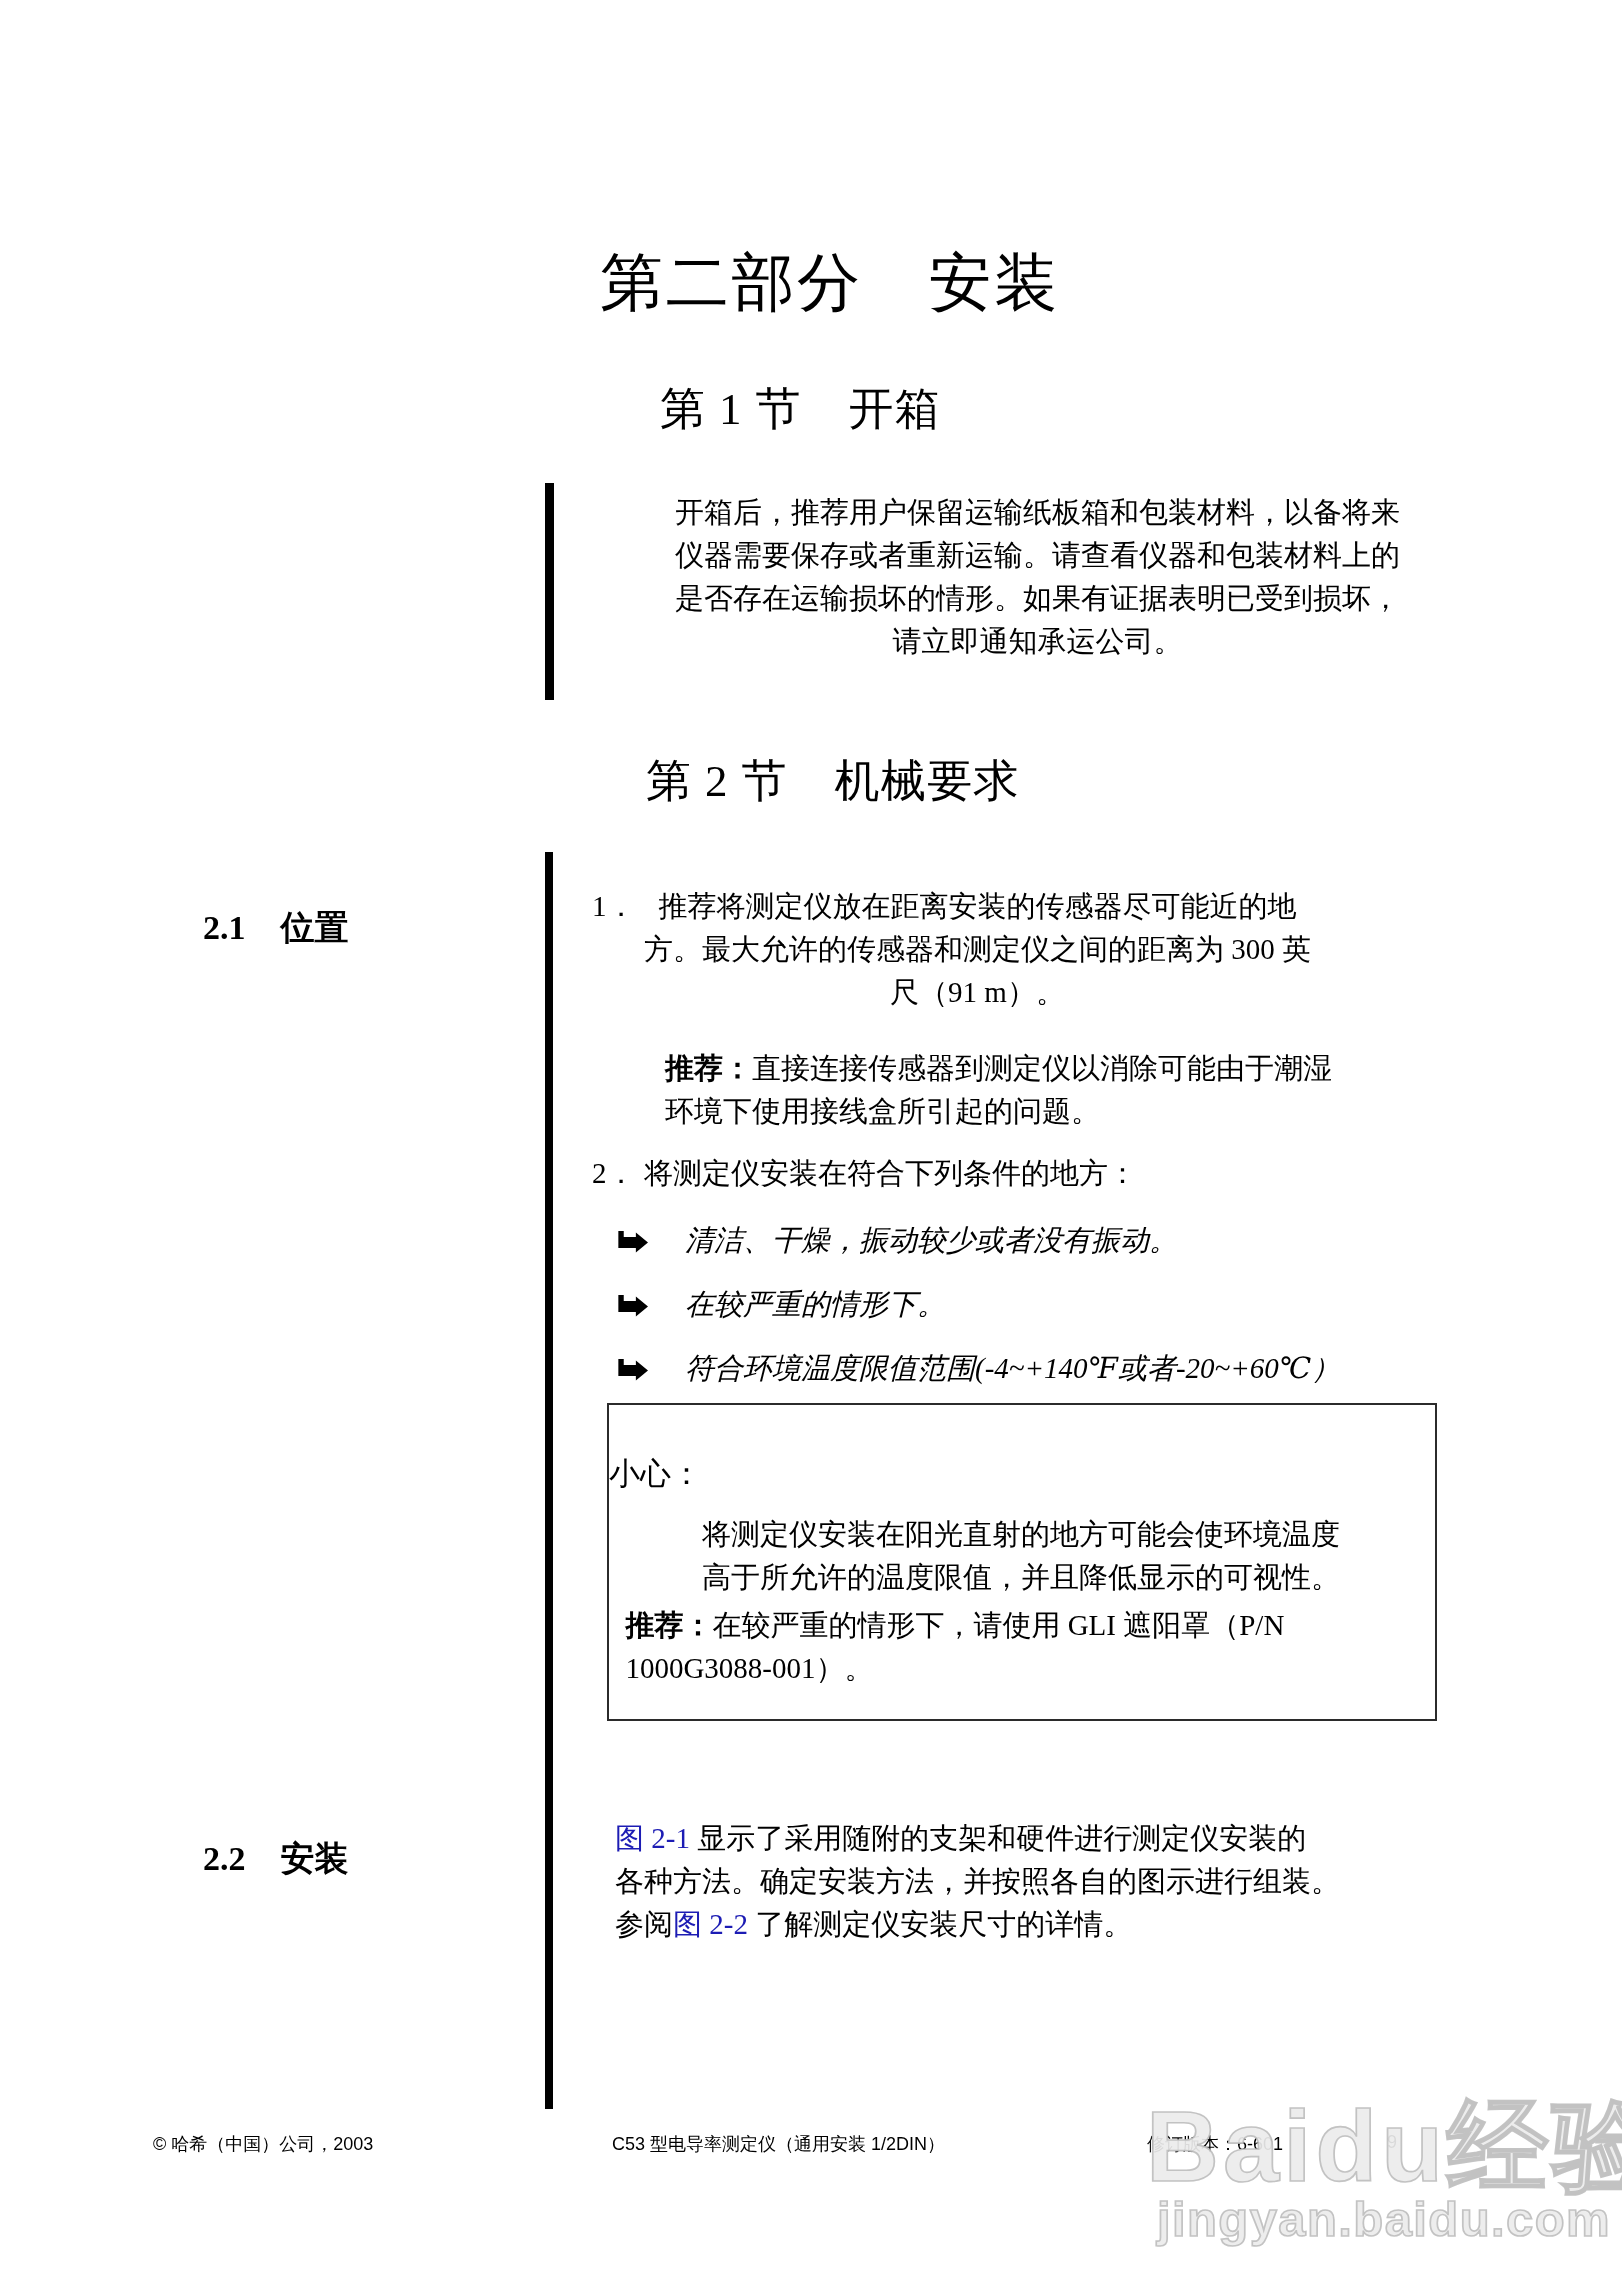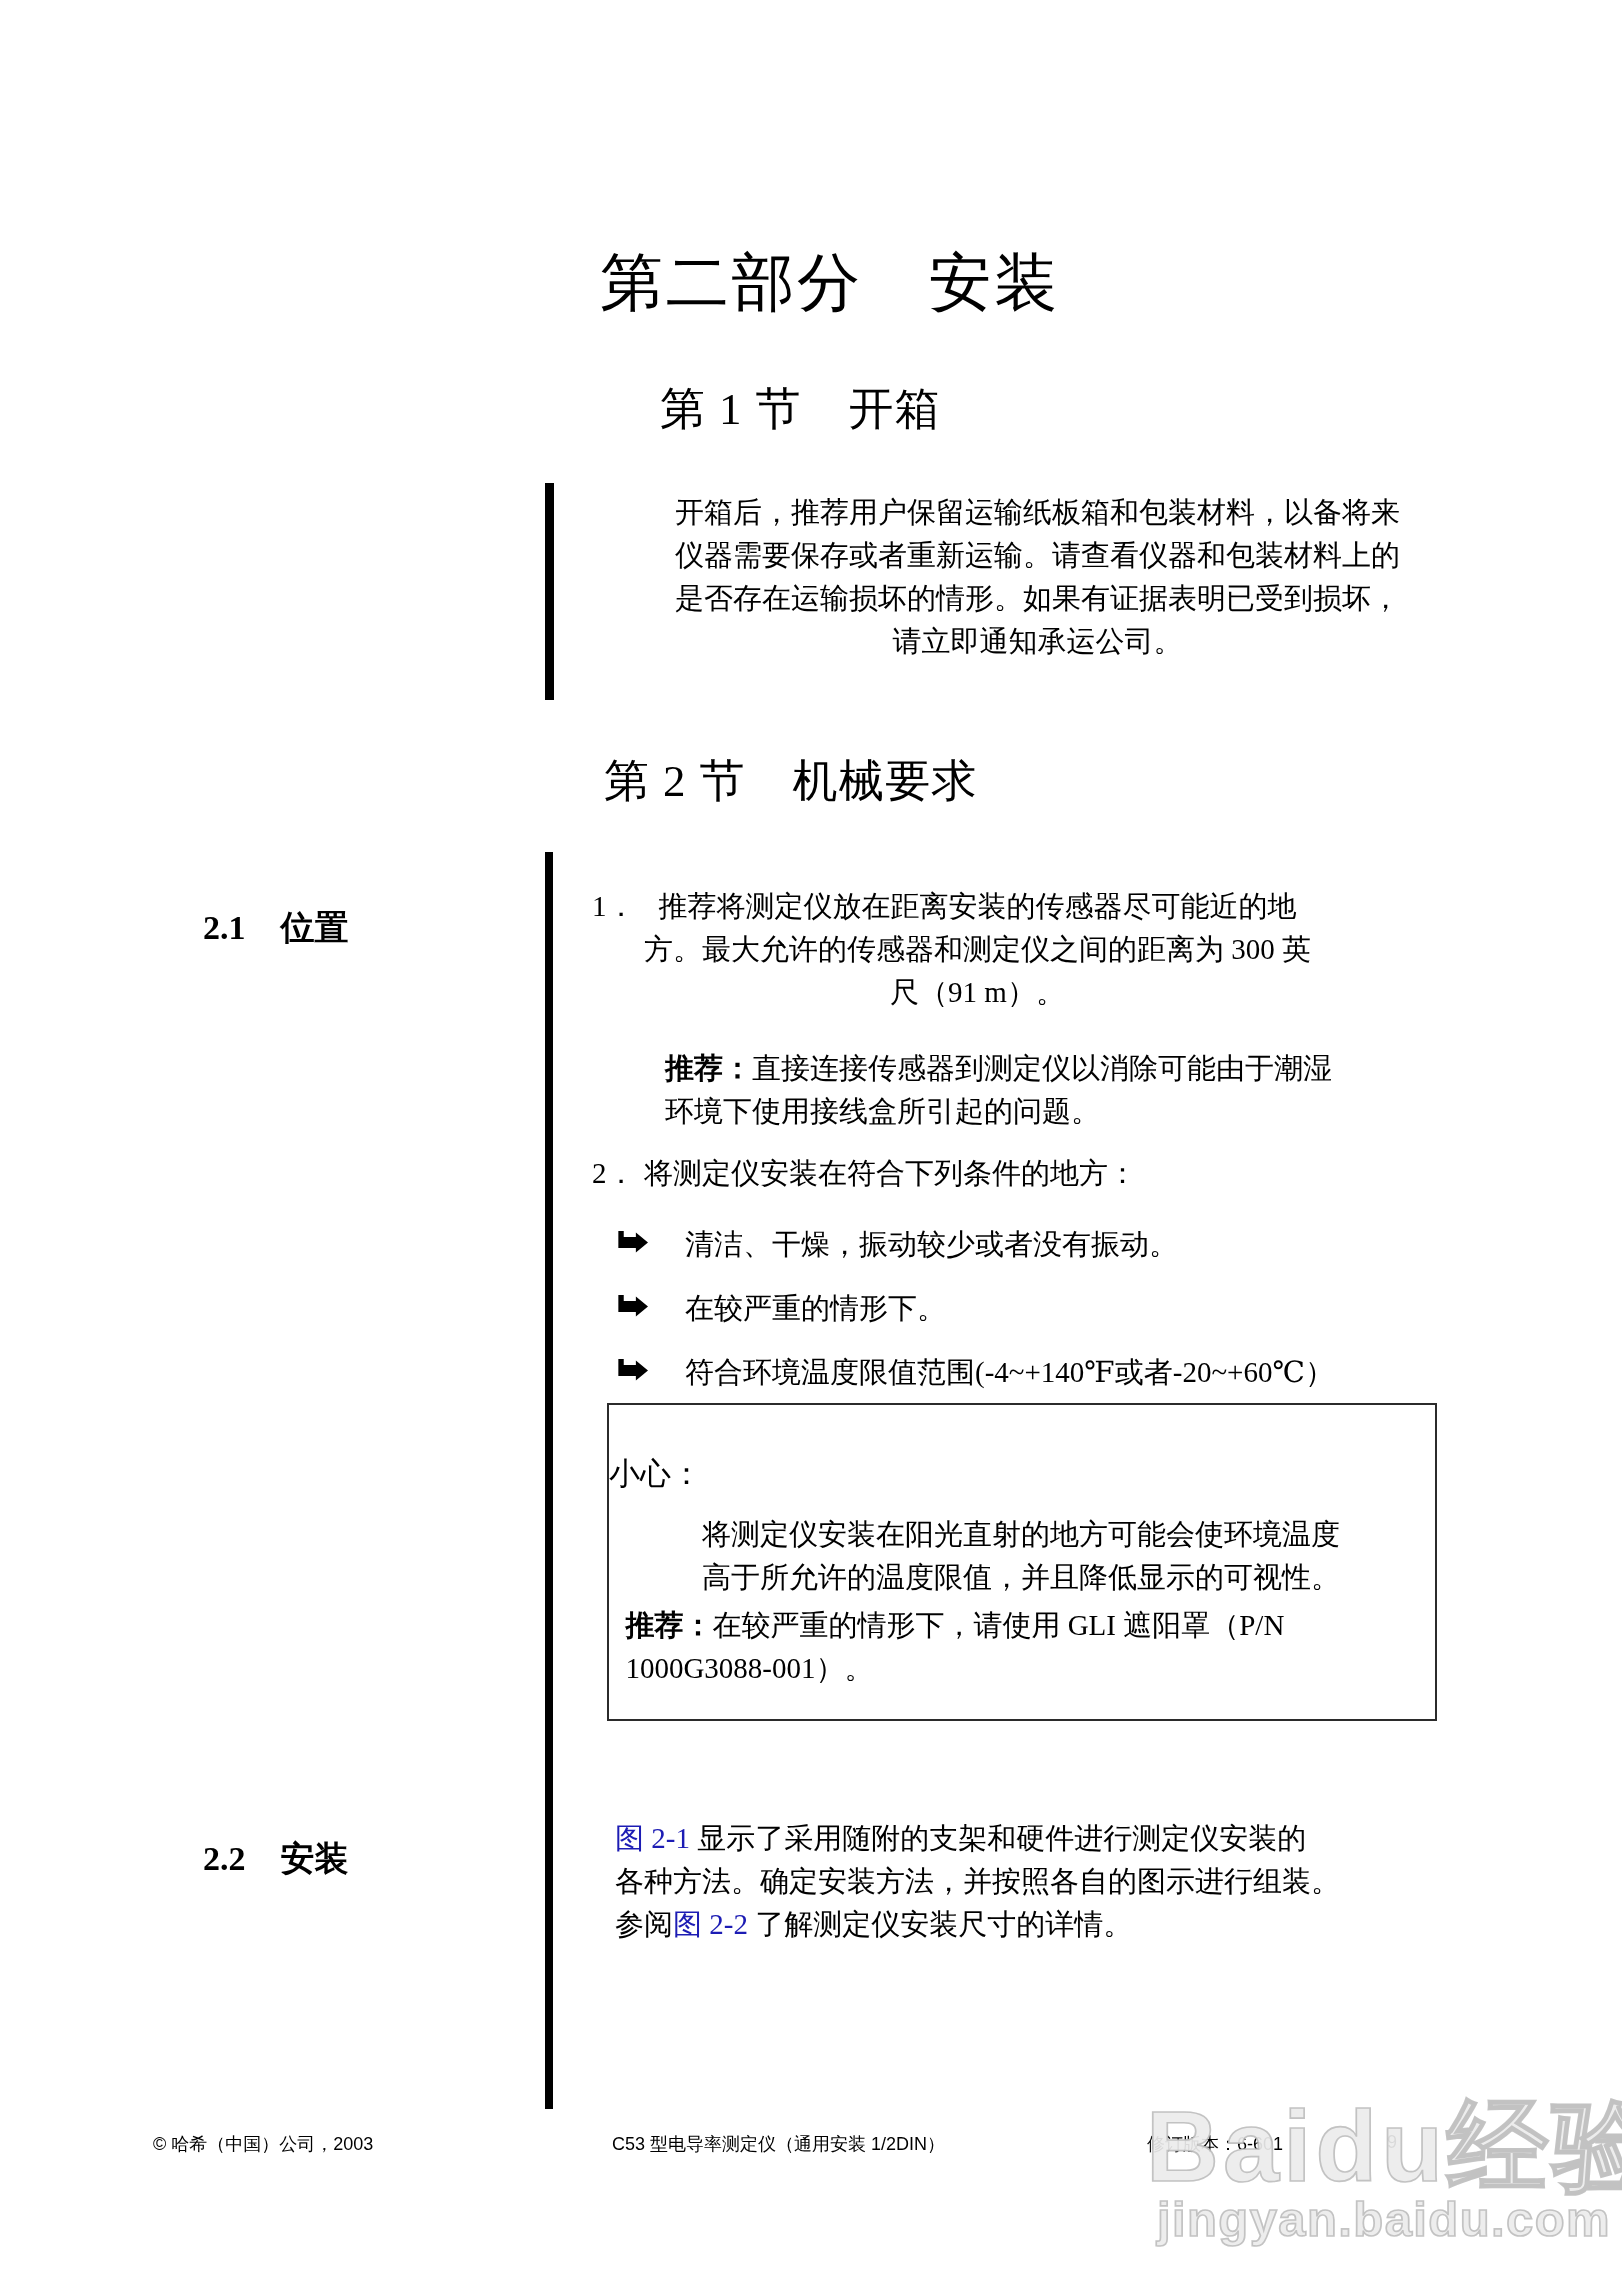--- a/index.html
+++ b/index.html
@@ -18,21 +18,21 @@
     font-size:63px;
     letter-spacing:2.7px;
     white-space:nowrap;
   }
   .sec-heading{
     font-size:45px;
     letter-spacing:1.4px;
     white-space:nowrap;
   }
   .h1{left:660px;top:379px;}
-  .h2{left:604px;top:751px;}
+  .h2{left:646px;top:751px;}
   .vrule{background:#000000;}
   .rule1{left:545px;top:483px;width:8.9px;height:217px;}
   .rule2{left:545px;top:852px;width:8.2px;height:1257px;}
   .body-text{
     font-size:29px;
     line-height:43px;
   }
   .lines{white-space:pre-line;text-align:center;}
   .para1{left:615px;top:491px;width:845px;}
   .side-head{
@@ -43,21 +43,21 @@
   }
   .side-head .side-label{margin-left:35px;}
   .sub1{top:905px;}
   .sub2{top:1836px;}
   .num-item{display:flex;}
   .num-item .num{width:52px;flex:0 0 52px;}
   .item1{left:592px;top:885px;width:859px;}
   .note1{left:665px;top:1047px;width:791px;}
   .bold{font-weight:bold;}
   .item2{left:592px;top:1152px;width:859px;}
-  .bullet-row{display:flex;align-items:flex-end;}
+  .bullet-row{display:flex;align-items:center;font-style:italic;}
   .bullet-icon{flex:0 0 68px;padding-top:8.2px;}
   .b1{left:617px;top:1215px;width:838px;}
   .b2{left:617px;top:1279px;width:838px;}
   .b3{left:617px;top:1343px;width:859px;}
   .caution-box{
     left:607px;top:1403px;
     width:826px;height:314px;
     border:2px solid #2b2b2b;
     background:#ffffff;
   }

